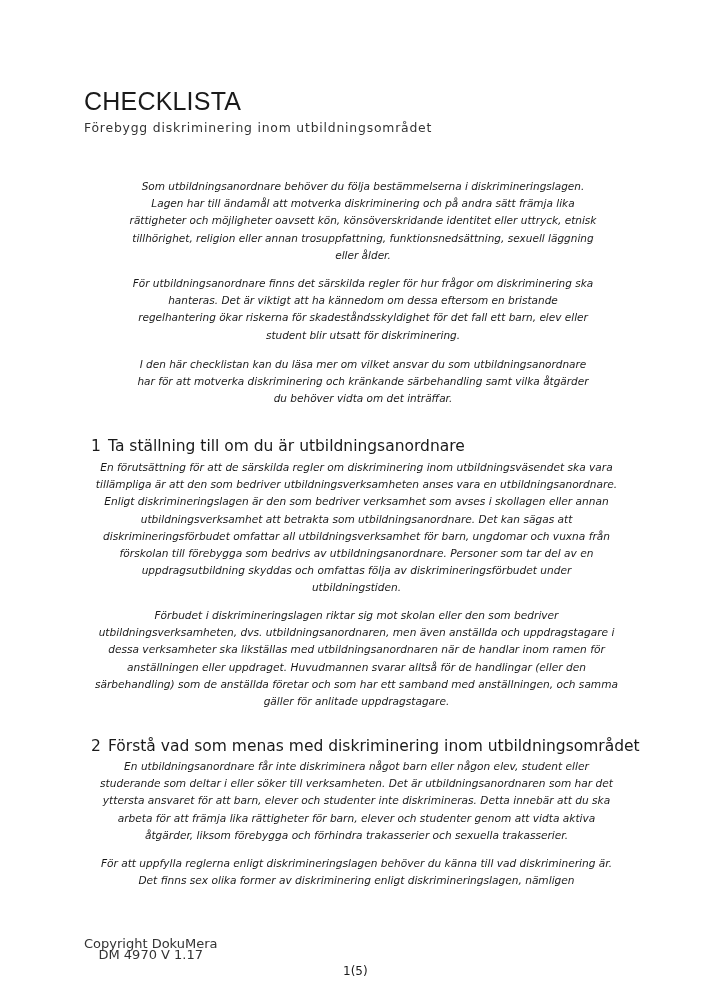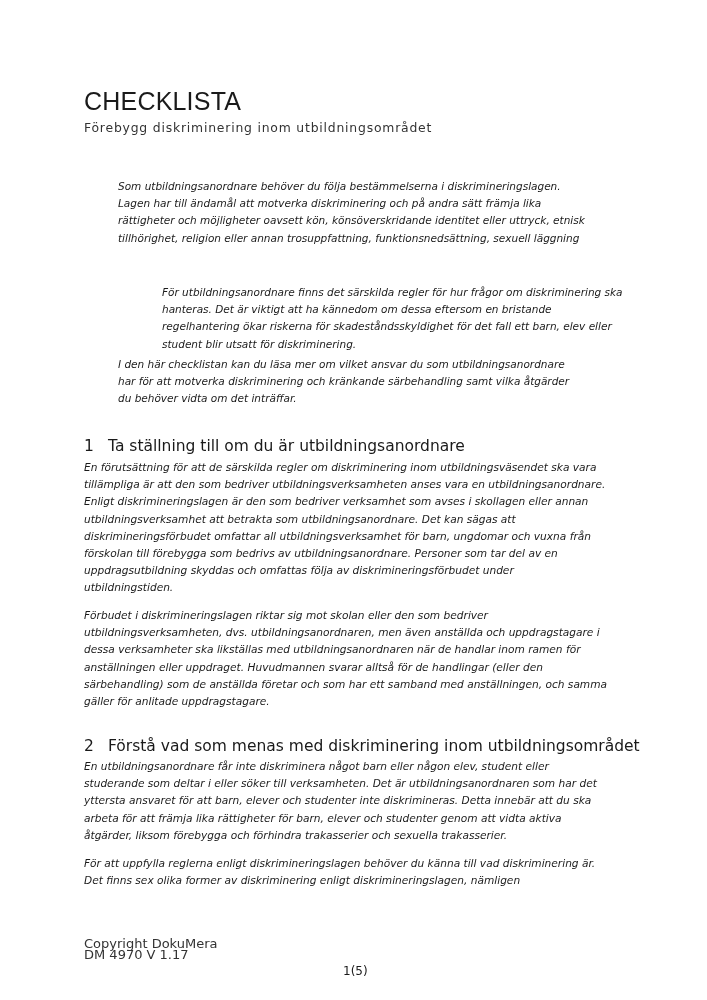--- a/index.html
+++ b/index.html
@@ -1,17 +1,17 @@
 <!DOCTYPE html>
 <html><head>
 <meta charset="utf-8">
 <style>
   html, body { margin: 0; padding: 0; background: #ffffff; }
   body { width: 707px; height: 1000px; position: relative; overflow: hidden; color: #1a1a1a; }
-  .page { position: absolute; left: 0; top: 0; width: 633px; height: 1000px; }
+  .page { position: absolute; left: 0; top: 0; width: 633px; height: 1000px; text-align: center; }
   .title { position: absolute; left: 84px; top: 86px; font-family: "Liberation Sans", sans-serif; font-size: 25px; letter-spacing: 0.2px; color: #1a1a1a; line-height: 30px; }
   .subtitle { position: absolute; left: 84px; top: 120px; font-family: "DejaVu Sans", sans-serif; font-size: 12.4px; letter-spacing: 0.8px; color: #333; line-height: 16px; }
   .intro { position: absolute; left: 118px; width: 490px; font-family: "DejaVu Sans", sans-serif; font-style: italic; font-size: 10.5px; line-height: 17.2px; color: #1a1a1a; }
   .line { display: block; white-space: nowrap; }
   .h1 { position: absolute; left: 84px; font-family: "DejaVu Sans", sans-serif; font-size: 15.5px; line-height: 20px; color: #1a1a1a; white-space: nowrap; }
   .h1 .num { display: inline-block; width: 24px; }
   .body { position: absolute; left: 84px; width: 545px; font-family: "DejaVu Sans", sans-serif; font-size: 10.6px; line-height: 17.2px; color: #1a1a1a; font-style: italic; }
   .pagenum { position: absolute; left: 343px; top: 920px; font-family: "DejaVu Sans", sans-serif; font-size: 12px; color: #1a1a1a; margin-top: 44px; }
   .footer { position: absolute; left: 84px; top: 938px; font-family: "DejaVu Sans", sans-serif; font-size: 13px; line-height: 11px; color: #333; }
 </style>
@@ -21,23 +21,24 @@
 <div class="page">
 
   <div class="title">CHECKLISTA</div>
   <div class="subtitle">Förebygg diskriminering inom utbildningsområdet</div>
 
   <div class="intro" style="top:178px;">
     <span class="line">Som utbildningsanordnare behöver du följa bestämmelserna i diskrimineringslagen.</span>
     <span class="line">Lagen har till ändamål att motverka diskriminering och på andra sätt främja lika</span>
     <span class="line">rättigheter och möjligheter oavsett kön, könsöverskridande identitet eller uttryck, etnisk</span>
     <span class="line">tillhörighet, religion eller annan trosuppfattning, funktionsnedsättning, sexuell läggning</span>
+    <span class="line">eller ålder.</span>
   </div>
 
-  <div class="intro" style="top:284px;margin-left:44px;">
+  <div class="intro" style="top:275px;">
     <span class="line">För utbildningsanordnare finns det särskilda regler för hur frågor om diskriminering ska</span>
     <span class="line">hanteras. Det är viktigt att ha kännedom om dessa eftersom en bristande</span>
     <span class="line">regelhantering ökar riskerna för skadeståndsskyldighet för det fall ett barn, elev eller</span>
     <span class="line">student blir utsatt för diskriminering.</span>
   </div>
 
   <div class="intro" style="top:356px;font-style:italic;">
     <span class="line">I den här checklistan kan du läsa mer om vilket ansvar du som utbildningsanordnare</span>
     <span class="line">har för att motverka diskriminering och kränkande särbehandling samt vilka åtgärder</span>
     <span class="line">du behöver vidta om det inträffar.</span>

